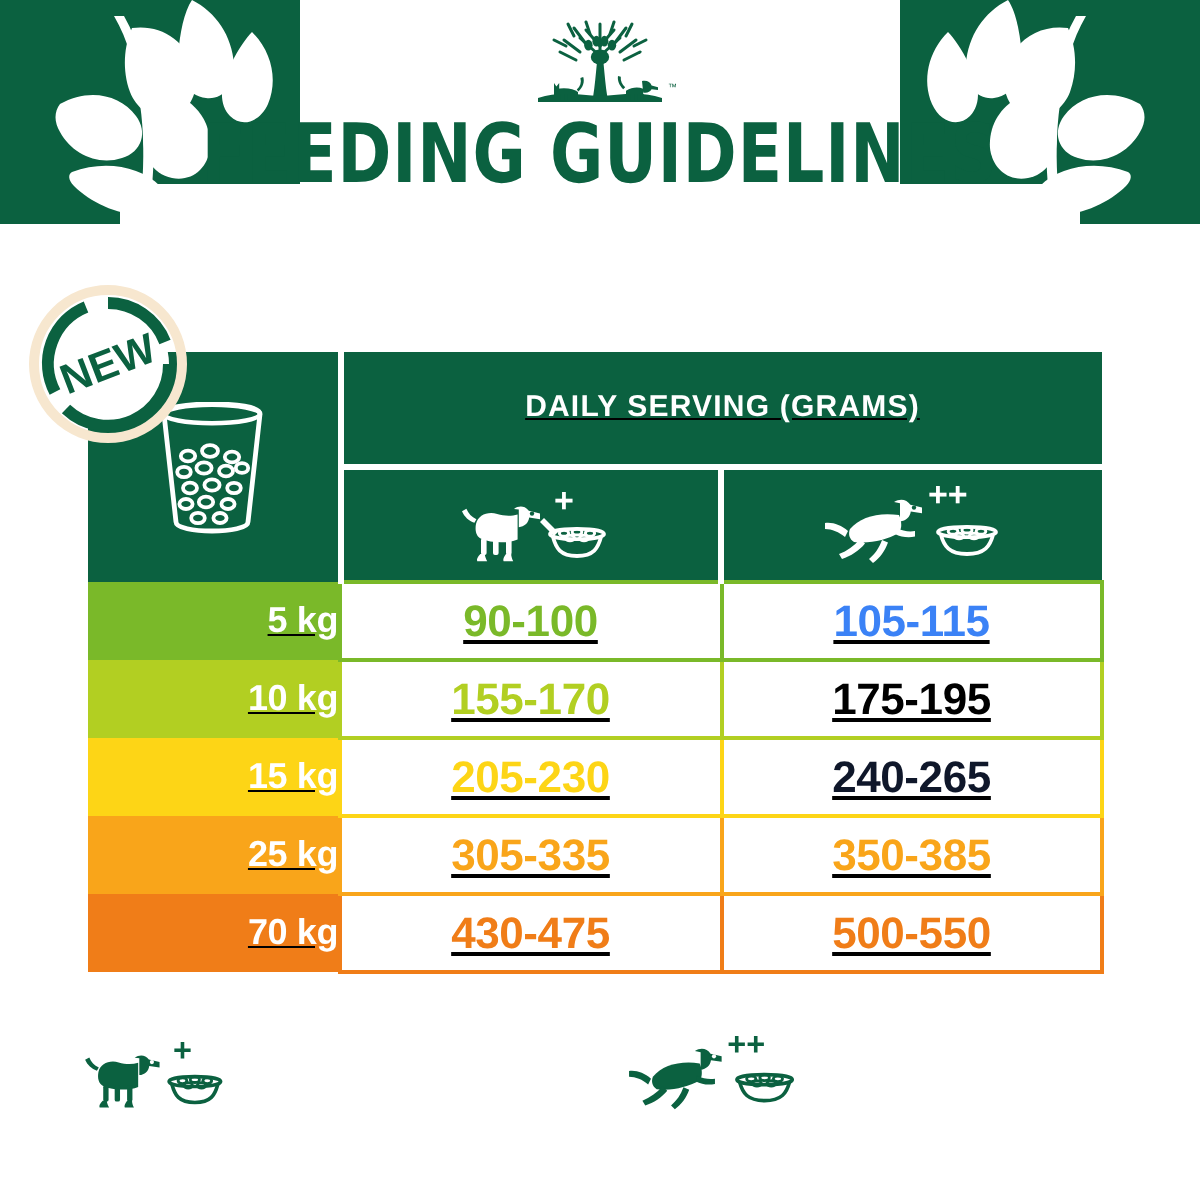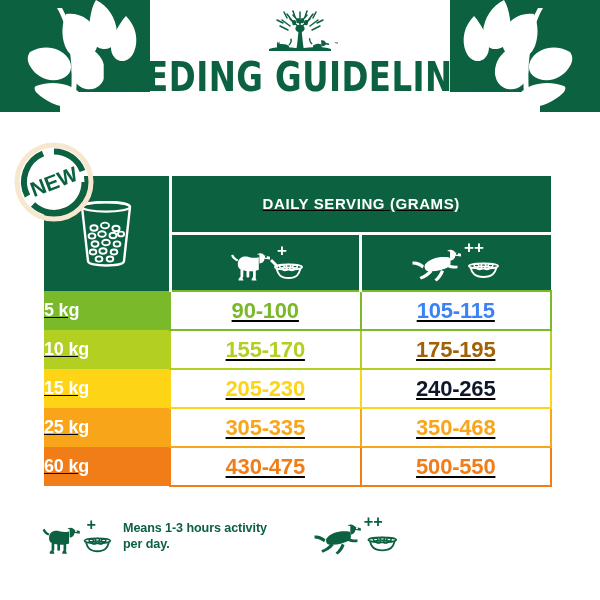--- a/index.html
+++ b/index.html
@@ -116,21 +116,21 @@
   .cell-icon {
     background: #0b6140;
     height: 58px;
     text-align: center;
   }
   .cell-icon.sep { border-left: 3px solid #ffffff; }
   .cell-icon svg { display: inline-block; vertical-align: middle; }
 
   .cell-weight {
     height: 39px;
-    text-align: left;
+    text-align: right;
     color: #ffffff;
     font-size: 18px;
     font-weight: bold;
     letter-spacing: -0.2px;
   }
 
   .cell-val {
     height: 35px;
     text-align: center;
     font-size: 22px;
@@ -348,34 +348,34 @@
       </tr>
 
       <tr>
         <td class="cell-weight" style="background: rgb(122, 185, 41);">5 kg</td>
         <td class="cell-val" style="color: rgb(122, 185, 41); border-width: 2px; border-style: solid; border-color: rgb(122, 185, 41);">90-100</td>
         <td class="cell-val" style="color: #3b82f6; border-width: 2px; border-style: solid; border-color: rgb(122, 185, 41);">105-115</td>
       </tr>
       <tr>
         <td class="cell-weight" style="background: rgb(178, 207, 34);">10 kg</td>
         <td class="cell-val" style="color: rgb(178, 207, 34); border-width: 2px; border-style: solid; border-color: rgb(178, 207, 34);">155-170</td>
-        <td class="cell-val" style="color: #a16207; border-width: 2px; border-style: solid; border-color: rgb(178, 207, 34); margin-left: 32px;">175-195</td>
+        <td class="cell-val" style="color: #000000; border-width: 2px; border-style: solid; border-color: rgb(178, 207, 34); margin-left: 32px;">175-195</td>
       </tr>
       <tr>
         <td class="cell-weight" style="background: rgb(253, 213, 22);">15 kg</td>
         <td class="cell-val" style="color: rgb(253, 213, 22); border-width: 2px; border-style: solid; border-color: rgb(253, 213, 22);">205-230</td>
         <td class="cell-val" style="color: #0f172a; border-width: 2px; border-style: solid; border-color: rgb(253, 213, 22);">240-265</td>
       </tr>
       <tr>
         <td class="cell-weight" style="background: rgb(249, 165, 26);">25 kg</td>
         <td class="cell-val" style="color: rgb(249, 165, 26); border-width: 2px; border-style: solid; border-color: rgb(249, 165, 26);">305-335</td>
-        <td class="cell-val" style="color: rgb(249, 165, 26); border-width: 2px; border-style: solid; border-color: rgb(249, 165, 26);">350-468</td>
-      </tr>
-      <tr>
-        <td class="cell-weight" style="background: rgb(240, 125, 24);">60 kg</td>
+        <td class="cell-val" style="color: rgb(249, 165, 26); border-width: 2px; border-style: solid; border-color: rgb(249, 165, 26);">350-385</td>
+      </tr>
+      <tr>
+        <td class="cell-weight" style="background: rgb(240, 125, 24);">70 kg</td>
         <td class="cell-val" style="color: rgb(240, 125, 24); border-width: 2px; border-style: solid; border-color: rgb(240, 125, 24);">430-475</td>
         <td class="cell-val" style="color: rgb(240, 125, 24); border-width: 2px; border-style: solid; border-color: rgb(240, 125, 24);">500-550</td>
       </tr>
     </tbody>
   </table>
 
   <div class="legend">
 
     <div class="legend-item">
       <svg width="78" height="42" viewBox="0 0 80 44" xmlns="http://www.w3.org/2000/svg">
@@ -394,21 +394,20 @@
           <path d="M51.5 28.5 C53 34 55 38 63.5 38 C72 38 74 34 75.5 28.5" fill="none" stroke="#0b6140" stroke-width="1.9"></path>
           <g fill="none" stroke="#0b6140" stroke-width="1.5">
             <ellipse cx="57" cy="26.6" rx="2.3" ry="1.5"></ellipse>
             <ellipse cx="63.5" cy="26" rx="2.4" ry="1.5"></ellipse>
             <ellipse cx="70" cy="26.6" rx="2.3" ry="1.5"></ellipse>
             <ellipse cx="60" cy="29" rx="2.2" ry="1.4"></ellipse>
             <ellipse cx="67" cy="29" rx="2.2" ry="1.4"></ellipse>
           </g>
         </g>
       </svg>
-      <div class="legend-text">Means 1-3 hours activity per day.</div>
     </div>
 
     <div class="legend-item">
       <svg width="88" height="42" viewBox="0 0 92 44" xmlns="http://www.w3.org/2000/svg">
         <g fill="#0b6140">
           <path d="M36 11 C39 9 42.4 9.6 44.2 12.4 L50 13.8 L50 16.6 L44.4 15.8 C44 18.6 42 20.4 39 20.8 L39 11.6 Z"></path>
           <path d="M14 24.5 C19 18.5 28 16 38.5 17.5 C40 21 40 24 38.5 26.5 C32 30 24 32 16 31 C13.6 29.6 13 26.8 14 24.5 Z"></path>
           <path d="M13 25.5 C9.5 22.5 5.5 21 1.5 21.5 L1.5 24.5 C5 24.5 8.5 26 11.5 28.5 Z"></path>
           <path d="M19 29.5 C16 33 12.5 35.5 8.5 37 L10 39.5 C14.5 38 18.5 35.5 21.5 31.8 Z"></path>
           <path d="M30 30 C28.5 34 26.5 37 23.5 39.5 L25.5 41.5 C29 39 31.5 35.5 33 31.3 Z"></path>

